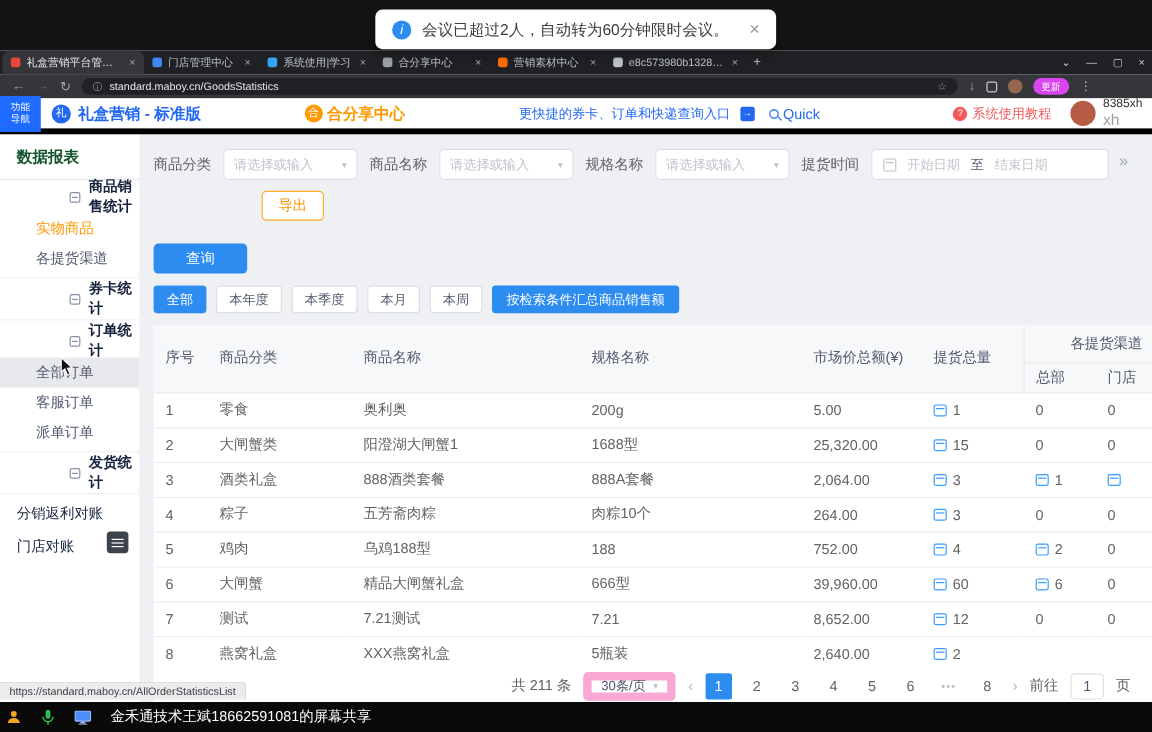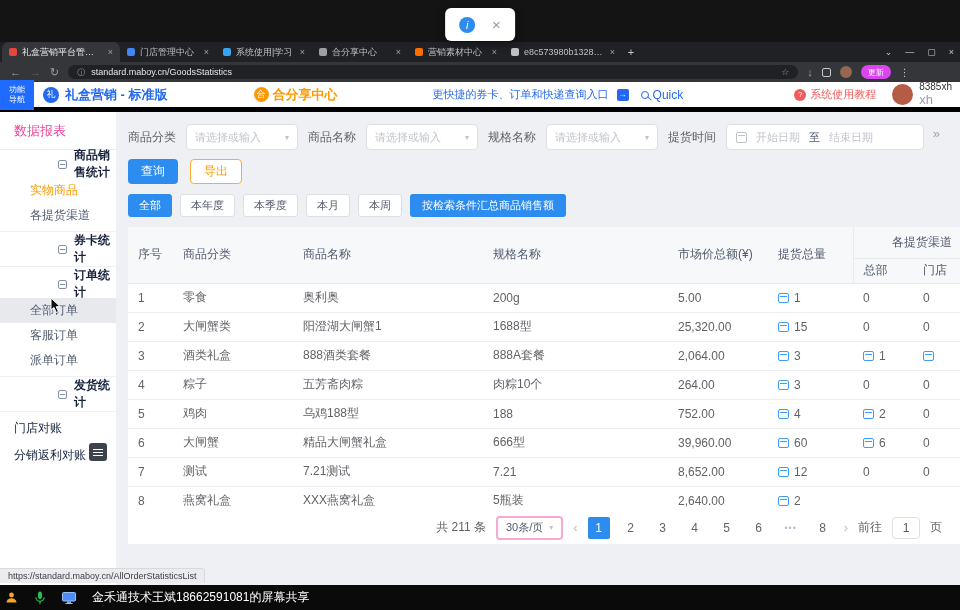--- a/index.html
+++ b/index.html
@@ -62,21 +62,21 @@
     display:flex;align-items:center;justify-content:center;margin-left:auto;flex:none;}
   .tut-label{font-size:11px;color:#f25a5a;margin-left:4px;white-space:nowrap;}
   .user-avatar{width:21px;height:21px;border-radius:50%;background:#b65c45;margin-left:16px;flex:none;}
   .user-col{display:flex;flex-direction:column;margin:0 8px 0 6px;line-height:1.15;}
   .user-name{font-size:10px;color:#333;}
   .user-sub{font-size:13px;color:#9aa0a6;}
 
   
   .page{position:absolute;top:70px;left:0;right:0;bottom:0;overflow:hidden;}
   .sidebar{position:absolute;left:0;top:0;bottom:0;width:116px;background:#fff;}
-  .sb-title{padding:10px 16px 9px 14px;font-size:13px;font-weight:normal;color:#ec4899;border-bottom:1px solid #e8eaec;}
+  .sb-title{padding:10px 16px 9px 14px;font-size:13px;font-weight:bold;color:#14532d;border-bottom:1px solid #e8eaec;}
   .sb-section{height:28px;display:flex;align-items:center;gap:7px;padding-left:14px;font-size:12px;
     color:#17233d;font-weight:600;cursor:pointer;margin-left:44px;}
   .s-ico{width:9px;height:9px;border:1px solid #8492a6;border-radius:2px;position:relative;flex:none;}
   .s-ico::after{content:"";position:absolute;left:1px;right:1px;top:3px;border-top:1px solid #8492a6;}
   .sb-sub{height:25px;display:flex;align-items:center;padding-left:30px;font-size:12px;color:#515a6e;cursor:pointer;}
   .sb-sub.current{color:#ff9900;}
   .sb-sub.hovered{background:#e7e9ec;}
   .sb-div{height:1px;background:#eef0f3;margin:3px 0;}
   .sb-link{height:27px;display:flex;align-items:center;padding-left:14px;font-size:12px;color:#17233d;cursor:pointer;}
   .float-toggle{position:absolute;left:89px;top:331px;width:18px;height:18px;background:#3d434d;border-radius:3px;
@@ -89,22 +89,22 @@
   .sel{width:112px;height:26px;background:#fff;border:1px solid #dcdfe6;border-radius:4px;display:flex;
     align-items:center;padding:0 8px;font-size:11px;color:#c0c4cc;cursor:pointer;}
   .sel .arr{margin-left:auto;font-size:8px;color:#c0c4cc;}
   .datebox{width:198px;height:26px;background:#fff;border:1px solid #dcdfe6;border-radius:4px;display:flex;
     align-items:center;gap:9px;padding:0 9px;font-size:11px;color:#c0c4cc;cursor:pointer;}
   .datebox .to{color:#515a6e;}
   .cal{width:11px;height:11px;border:1px solid #c0c4cc;border-radius:2px;position:relative;flex:none;}
   .cal::before{content:"";position:absolute;left:1px;right:1px;top:2px;border-top:1px solid #c0c4cc;}
   .collapse{position:absolute;right:20px;top:14px;font-size:13px;color:#9aa4b2;cursor:pointer;}
   .actions{margin:9px 0 0 12px;display:flex;gap:12px;}
-  .btn-search{height:25px;padding:0 13px;background:#2d8cf0;color:#fff;border-radius:4px;font-size:12px;
-    display:flex;align-items:center;cursor:pointer;}
+  .btn-search{height:25px;padding:0 27px;background:#2d8cf0;color:#fff;border-radius:4px;font-size:12px;
+    display:flex;align-items:center;cursor:pointer;margin-top:44px;}
   .btn-export{height:25px;padding:0 13px;background:#fff;border:1px solid #ffab2e;color:#ff9900;border-radius:4px;
     font-size:12px;display:flex;align-items:center;cursor:pointer;}
   .range{margin:10px 0 0 12px;display:flex;gap:8px;align-items:center;}
   .rtab{height:23px;padding:0 10px;border:1px solid #dcdfe6;background:#fff;border-radius:3px;font-size:11px;
     color:#515a6e;display:flex;align-items:center;cursor:pointer;}
   .rtab.active{background:#2d8cf0;border-color:#2d8cf0;color:#fff;}
   .btn-summary{height:23px;padding:0 12px;background:#2d8cf0;color:#fff;border-radius:3px;font-size:11px;
     display:flex;align-items:center;margin-left:0;cursor:pointer;}
 
   .card{margin:10px 0 0 12px;background:#fff;}
@@ -116,21 +116,21 @@
   th.rowspan{height:56px;}
   th.chan{text-align:right;padding-right:26px;border-left:1px solid #e8eaec;}
   th.hq{border-left:1px solid #e8eaec;}
   tbody td{height:29px;padding-left:10px;border-bottom:1px solid #ebeef5;color:#606266;white-space:nowrap;overflow:hidden;}
   .pick{display:inline-block;width:11px;height:10px;border:1px solid #3b9cfc;border-radius:2px;margin-right:5px;
     vertical-align:-1px;position:relative;cursor:pointer;}
   .pick::before{content:"";position:absolute;left:1px;right:1px;top:2px;border-top:1px solid #3b9cfc;}
 
   .pagination{height:33px;background:#fff;display:flex;align-items:center;justify-content:flex-end;gap:10px;
     padding-right:18px;font-size:12px;color:#606266;}
-  .per-page{height:24px;border:2px solid #f9a8d4;border-radius:4px;display:flex;align-items:center;gap:6px;
+  .per-page{height:24px;border:7px solid #f9a8d4;border-radius:4px;display:flex;align-items:center;gap:6px;
     padding:0 8px;font-size:11px;color:#515a6e;cursor:pointer;}
   .per-page .arr{font-size:8px;color:#c0c4cc;}
   .pg-nav{color:#b4bccc;font-size:13px;cursor:pointer;}
   .pg{min-width:22px;height:22px;display:flex;align-items:center;justify-content:center;border-radius:2px;cursor:pointer;}
   .pg.active{background:#2d8cf0;color:#fff;}
   .pg.dots{color:#b4bccc;font-size:9px;letter-spacing:1px;cursor:default;}
   .goto-input{width:28px;height:22px;border:1px solid #dcdfe6;border-radius:4px;text-align:center;font-size:12px;
     color:#515a6e;outline:none;}
 
   .status-bubble{position:absolute;left:0;bottom:2px;height:15px;background:#ececee;border:1px solid #d7d9dc;
@@ -142,20 +142,21 @@
     align-items:center;gap:16px;padding-left:5px;z-index:50;}
   .share-text{font-size:12px;color:#fff;white-space:nowrap;}
 
   .cursor{position:absolute;left:50px;top:297px;z-index:70;pointer-events:none;}
 </style>
 </head>
 <body>
 
 <div class="toast">
   <span class="toast-ico">i</span>
+  <span class="toast-text">会议已超过2人，自动转为60分钟限时会议。</span>
   <span class="toast-close">×</span>
 </div>
 
 <div class="browser">
 
   <div class="tabs-row">
     <div class="tab active">
       <span class="fav" style="background:#e8453c"></span>
       <span class="title">礼盒营销平台管理中心</span>
       <span class="x">×</span>
@@ -270,24 +271,24 @@
       </div>
       <div class="sb-div"></div>
 
       <div class="sb-section">
         <span class="s-ico"></span>
         <span>发货统计</span>
       </div>
       <div class="sb-div"></div>
 
       <div class="sb-link">
+        <span>分销返利对账</span>
+      </div>
+      <div class="sb-link">
         <span>门店对账</span>
-      </div>
-      <div class="sb-link">
-        <span>分销返利对账</span>
       </div>
     </div>
 
     <div class="float-toggle">
         <i></i>
         <i></i>
         <i></i>
       </div>
 
     <div class="main">

